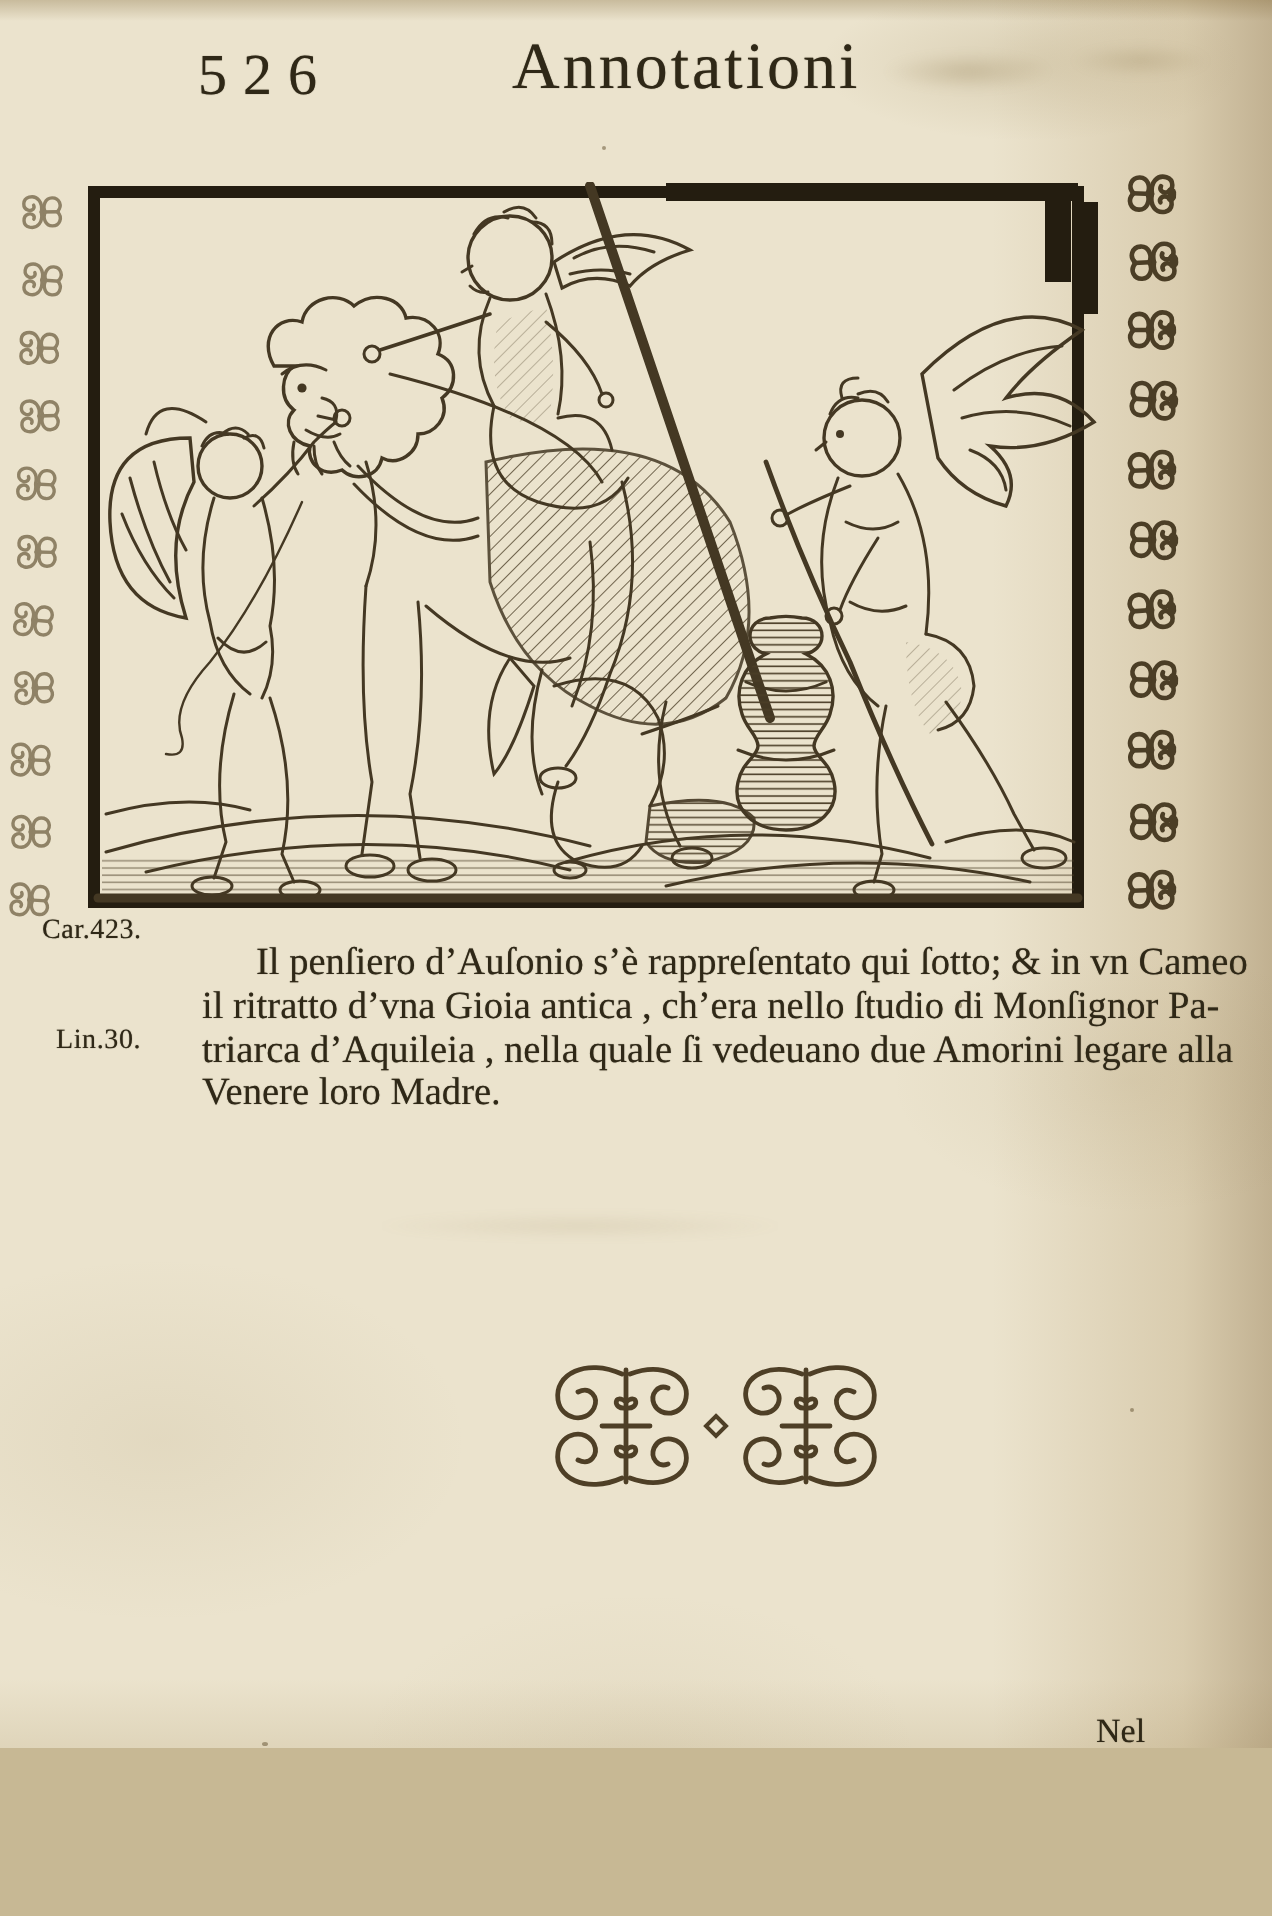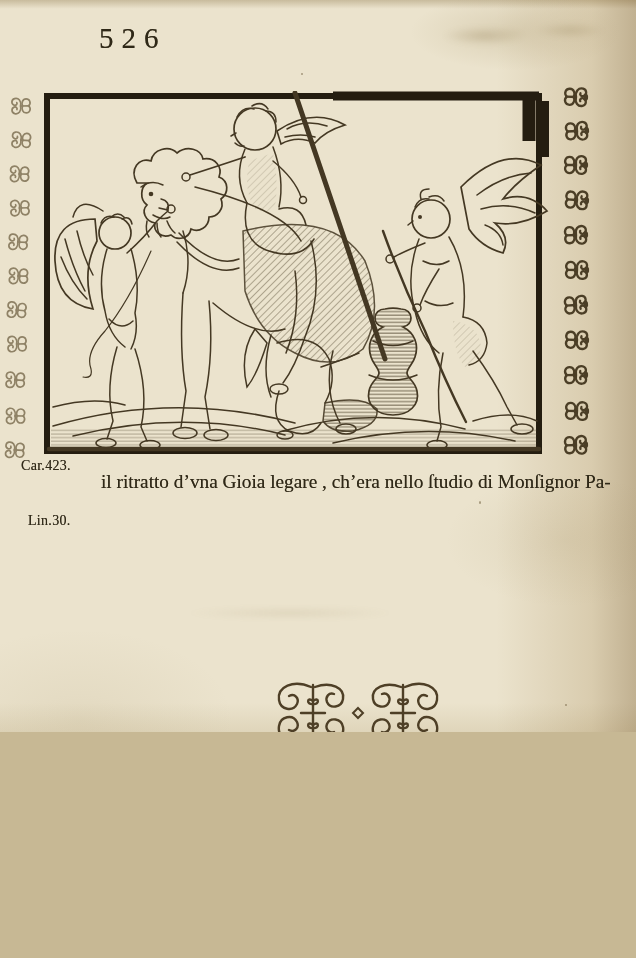--- a/index.html
+++ b/index.html
@@ -1,17 +1,17 @@
 <!DOCTYPE html>
 <html style="--paper: #ebe3cd; --ink: #2f2817;"><head>
 <meta charset="utf-8">
 <style>
   html,body{margin:0;padding:0;background:#c7b894;}
   #page{
-    position:relative;width:636px;height:732px;overflow:hidden;
+    position:relative;width:636px;height:874px;overflow:hidden;
     font-family:"Liberation Serif","DejaVu Serif",serif;
     color:var(--ink,#2f2817);
     background-color:var(--paper,#ebe3cd);
     background-image:
       radial-gradient(150px 55px at 515px 32px, rgba(150,128,80,.20), transparent 70%),
       radial-gradient(220px 130px at 80px 720px, rgba(150,128,80,.10), transparent 70%),
       radial-gradient(170px 95px at 565px 540px, rgba(150,128,80,.12), transparent 70%),
       radial-gradient(200px 120px at 320px 880px, rgba(150,128,80,.08), transparent 70%),
       linear-gradient(90deg, rgba(0,0,0,0) 78%, rgba(146,112,52,.20) 93%, rgba(118,87,38,.36) 100%),
       linear-gradient(180deg, rgba(120,95,45,.30) 0px, rgba(120,95,45,0) 1.2%),
@@ -32,41 +32,42 @@
   .margin-note{left:21px;top:456px;font-size:14px;line-height:19px;letter-spacing:.3px;}
   .margin-note .l2{padding-left:7px;margin-top:36px;}
   
   .paragraph{left:101px;top:471px;width:439px;font-size:19.3px;line-height:21.8px;}
   .para-line{text-align:justify;text-align-last:justify;white-space:nowrap;}
   .para-line.first{text-indent:27px;}
   .para-line.last{text-align-last:left;}
   
   .tail-ornament{left:271px;top:679px;width:174px;height:68px;}
   
-  .catchword{left:548px;top:856px;font-size:17px;font-weight:bold;}
+  .catchword{left:548px;top:856px;font-size:17px;}
   
   .ghost{filter:blur(2.5px);opacity:.5;}
   .g1{left:430px;top:16px;width:180px;height:36px;
       background:radial-gradient(60px 14px at 30% 55%, rgba(141,120,76,.55), transparent 70%),
                  radial-gradient(50px 12px at 78% 40%, rgba(141,120,76,.45), transparent 70%);}
   .g2{left:120px;top:600px;width:340px;height:26px;
       background:radial-gradient(140px 9px at 50% 50%, rgba(141,120,76,.25), transparent 75%);}
   .speck{position:absolute;background:#6b5b3a;border-radius:50%;opacity:.55;}
   .s1{left:301px;top:73px;width:2px;height:2px;}
   .s2{left:479px;top:501px;width:2px;height:3px;}
   .s3{left:131px;top:871px;width:3px;height:2px;}
   .s4{left:565px;top:704px;width:2px;height:2px;}
   svg{display:block;}
 </style>
 </head>
 <body>
 
 <div id="page">
 
   <div class="abs page-number oldink">526</div>
+  <div class="abs running-title oldink">Annotationi</div>
 
   <div class="abs ghost g1"></div>
   <div class="abs ghost g2"></div>
   <div class="speck s1"></div>
   <div class="speck s2"></div>
   <div class="speck s3"></div>
   <div class="speck s4"></div>
 
   <div class="abs fl-col fl-left">
     <svg width="30" height="372" viewBox="0 0 30 372">
@@ -235,21 +236,24 @@
       </g>
     </svg>
   </div>
 
   <div class="abs margin-note oldink">
     <div class="l1">Car.423.</div>
     <div class="l2">Lin.30.</div>
   </div>
 
   <div class="abs paragraph oldink">
-    <div class="para-line">il ritratto d’vna Gioia legare , ch’era nello ſtudio di Monſignor Pa-</div>
+    <div class="para-line first">Il penſiero d’Auſonio s’è rappreſentato qui ſotto; &amp; in vn Cameo</div>
+    <div class="para-line">il ritratto d’vna Gioia antica , ch’era nello ſtudio di Monſignor Pa-</div>
+    <div class="para-line">triarca d’Aquileia , nella quale ſi vedeuano due Amorini legare alla</div>
+    <div class="para-line last">Venere loro Madre.</div>
   </div>
 
   <div class="abs tail-ornament">
     <svg width="174" height="68" viewBox="0 0 174 68">
       <defs>
         <g id="cl" fill="none" stroke="#4e3f26" stroke-width="2.4" stroke-linecap="round">
           <path d="M40,8 C22,0 6,8 8,21 C9.5,31 22,33 26,25 C28.5,19.5 24,14 18,17"></path>
           <path d="M40,60 C22,68 6,60 8,47 C9.5,37 22,35 26,43 C28.5,48.5 24,54 18,51"></path>
           <path d="M44,8 C60,2 74,9 72,20 C70.5,29 59,30 56,23 C54,18 58,13 63,15"></path>
           <path d="M44,60 C60,66 74,59 72,48 C70.5,39 59,38 56,45 C54,50 58,55 63,53"></path>

